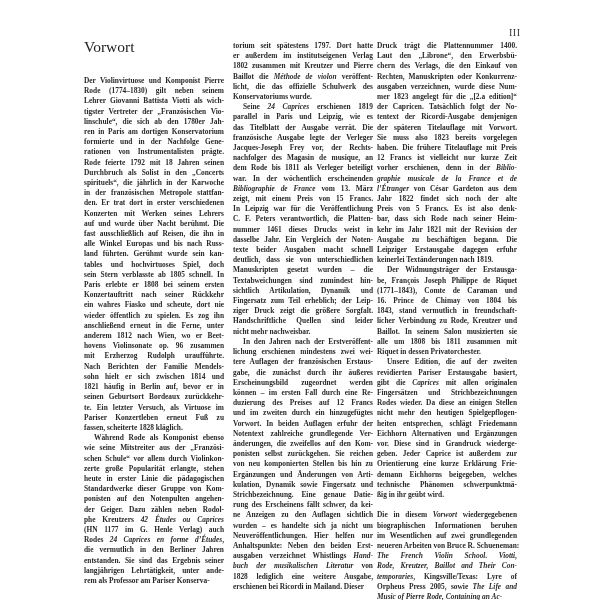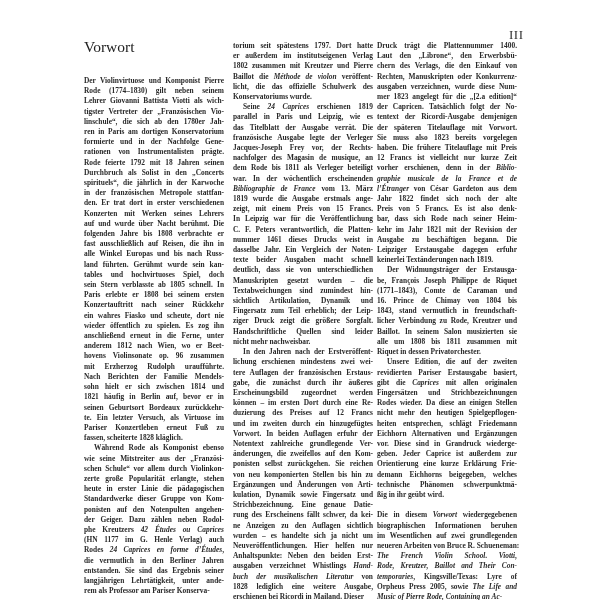--- a/index.html
+++ b/index.html
@@ -1,18 +1,18 @@
 <!DOCTYPE html>
 <html><head>
 <meta charset="utf-8">
 <style>
   html, body { margin:0; padding:0; background:#ffffff; }
   body { width:600px; height:600px; position:relative; overflow:hidden;
          font-family:"Liberation Serif", "DejaVu Serif", serif; color:#2a2a2a; }
-  .page-number { position:absolute; left:509px; top:27px; font-size:13px; letter-spacing:0.5px; color:#333; }
+  .page-number { position:absolute; left:509px; top:27px; font-size:10px; letter-spacing:0.5px; color:#333; }
   .title { position:absolute; left:84px; top:38px; font-size:15.5px; color:#222; margin:0; font-weight:normal; }
   .col { position:absolute; width:140px; font-size:7.4px; line-height:10.2px; text-align:justify; hyphens:manual; }
   .col p { margin:0;font-weight:bold; }
   .col p.gap { margin-top:10.2px; }
   .col1 { left:84px; top:76px; }
   .col2 { left:233px; top:41px; }
   .col3 { left:377px; top:41px; }
   .line { display:block; white-space:nowrap; text-align:justify; text-align-last:justify; }
   .line.last { text-align-last:left; }
   em { font-style:italic; }
@@ -33,21 +33,20 @@
       <span class="line">ren in Paris am dortigen Konservatorium</span>
       <span class="line">formierte und in der Nachfolge Gene-</span>
       <span class="line">rationen von Instrumentalisten prägte.</span>
       <span class="line">Rode feierte 1792 mit 18 Jahren seinen</span>
       <span class="line">Durchbruch als Solist in den „Concerts</span>
       <span class="line">spirituels“, die jährlich in der Karwoche</span>
       <span class="line">in der französischen Metropole stattfan-</span>
       <span class="line">den. Er trat dort in erster verschiedenen</span>
       <span class="line">Konzerten mit Werken seines Lehrers</span>
       <span class="line">auf und wurde über Nacht berühmt. Die</span>
-      <span class="line">folgenden Jahre bis 1808 verbrachte er</span>
       <span class="line">fast ausschließlich auf Reisen, die ihn in</span>
       <span class="line">alle Winkel Europas und bis nach Russ-</span>
       <span class="line">land führten. Gerühmt wurde sein kan-</span>
       <span class="line">tables und hochvirtuoses Spiel, doch</span>
       <span class="line">sein Stern verblasste ab 1805 schnell. In</span>
       <span class="line">Paris erlebte er 1808 bei seinem ersten</span>
       <span class="line">Konzertauftritt nach seiner Rückkehr</span>
       <span class="line">ein wahres Fiasko und scheute, dort nie</span>
       <span class="line">wieder öffentlich zu spielen. Es zog ihn</span>
       <span class="line">anschließend erneut in die Ferne, unter</span>
@@ -92,21 +91,20 @@
     <p>
       <span class="line" style="padding-left: 10px;">Seine <em>24 Caprices</em> erschienen 1819</span>
       <span class="line">parallel in Paris und Leipzig, wie es</span>
       <span class="line">das Titelblatt der Ausgabe verrät. Die</span>
       <span class="line">französische Ausgabe legte der Verleger</span>
       <span class="line">Jacques-Joseph Frey vor, der Rechts-</span>
       <span class="line">nachfolger des Magasin de musique, an</span>
       <span class="line">dem Rode bis 1811 als Verleger beteiligt</span>
       <span class="line">war. In der wöchentlich erscheinenden</span>
       <span class="line"><em>Bibliographie de France</em> vom 13. März</span>
-      <span class="line">1819 wurde die Ausgabe erstmals ange-</span>
       <span class="line">zeigt, mit einem Preis von 15 Francs.</span>
       <span class="line">In Leipzig war für die Veröffentlichung</span>
       <span class="line">C. F. Peters verantwortlich, die Platten-</span>
       <span class="line">nummer 1461 dieses Drucks weist in</span>
       <span class="line">dasselbe Jahr. Ein Vergleich der Noten-</span>
       <span class="line">texte beider Ausgaben macht schnell</span>
       <span class="line">deutlich, dass sie von unterschiedlichen</span>
       <span class="line">Manuskripten gesetzt wurden – die</span>
       <span class="line">Textabweichungen sind zumindest hin-</span>
       <span class="line">sichtlich Artikulation, Dynamik und</span>
@@ -114,21 +112,21 @@
       <span class="line">ziger Druck zeigt die größere Sorgfalt.</span>
       <span class="line">Handschriftliche Quellen sind leider</span>
       <span class="line last">nicht mehr nachweisbar.</span>
     </p>
     <p>
       <span class="line" style="padding-left: 10px;">In den Jahren nach der Erstveröffent-</span>
       <span class="line">lichung erschienen mindestens zwei wei-</span>
       <span class="line">tere Auflagen der französischen Erstaus-</span>
       <span class="line">gabe, die zunächst durch ihr äußeres</span>
       <span class="line">Erscheinungsbild zugeordnet werden</span>
-      <span class="line">können – im ersten Dort durch eine Re-</span>
+      <span class="line">können – im ersten Fall durch eine Re-</span>
       <span class="line">duzierung des Preises auf 12 Francs</span>
       <span class="line">und im zweiten durch ein hinzugefügtes</span>
       <span class="line">Vorwort. In beiden Auflagen erfuhr der</span>
       <span class="line">Notentext zahlreiche grundlegende Ver-</span>
       <span class="line">änderungen, die zweifellos auf den Kom-</span>
       <span class="line">ponisten selbst zurückgehen. Sie reichen</span>
       <span class="line">von neu komponierten Stellen bis hin zu</span>
       <span class="line">Ergänzungen und Änderungen von Arti-</span>
       <span class="line">kulation, Dynamik sowie Fingersatz und</span>
       <span class="line">Strichbezeichnung. Eine genaue Datie-</span>

